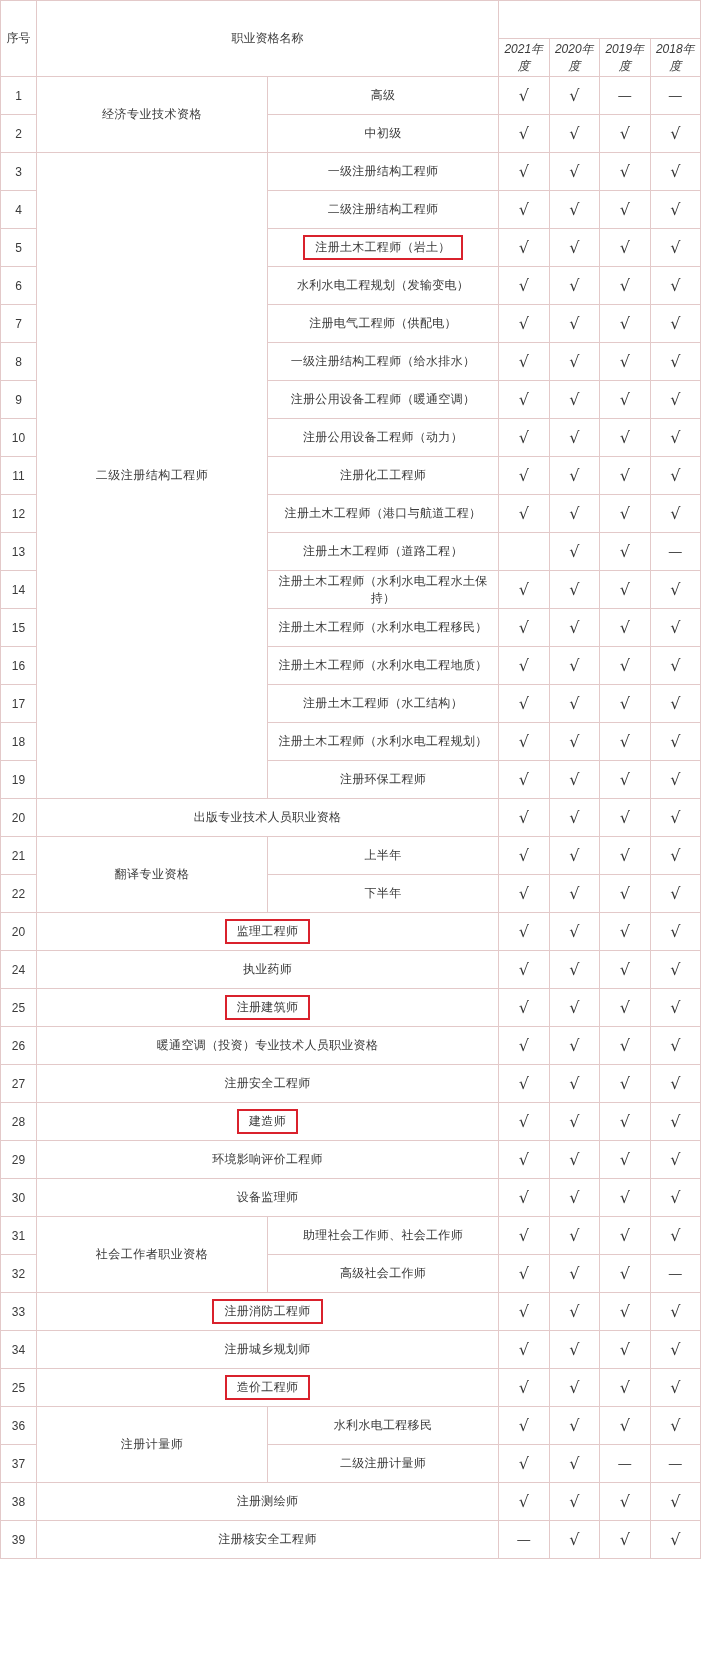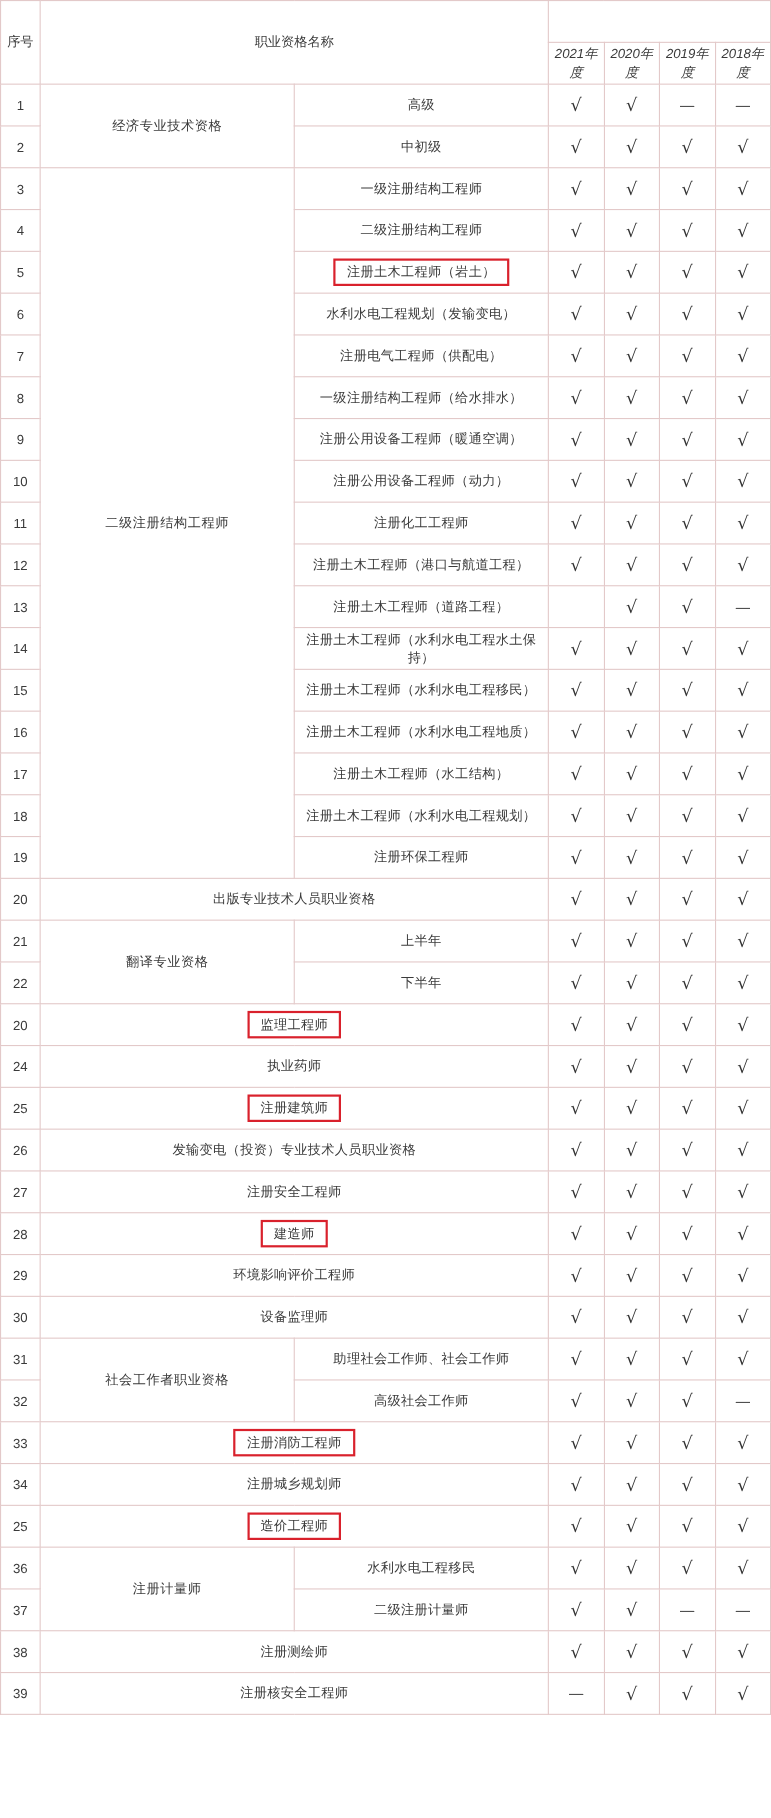--- a/index.html
+++ b/index.html
@@ -322,21 +322,21 @@
       <tr>
         <td class="seq">25</td>
         <td class="name-wide" colspan="2"><span class="boxed">注册建筑师</span></td>
         <td class="mark"><span class="check">√</span></td>
         <td class="mark"><span class="check">√</span></td>
         <td class="mark"><span class="check">√</span></td>
         <td class="mark"><span class="check">√</span></td>
       </tr>
       <tr>
         <td class="seq">26</td>
-        <td class="name-wide" colspan="2"><span>发输变电（投资）专业技术人员职业资格</span></td>
+        <td class="name-wide" colspan="2"><span>暖通空调（投资）专业技术人员职业资格</span></td>
         <td class="mark"><span class="check">√</span></td>
         <td class="mark"><span class="check">√</span></td>
         <td class="mark"><span class="check">√</span></td>
         <td class="mark"><span class="check">√</span></td>
       </tr>
       <tr>
         <td class="seq">27</td>
         <td class="name-wide" colspan="2"><span>注册安全工程师</span></td>
         <td class="mark"><span class="check">√</span></td>
         <td class="mark"><span class="check">√</span></td>

